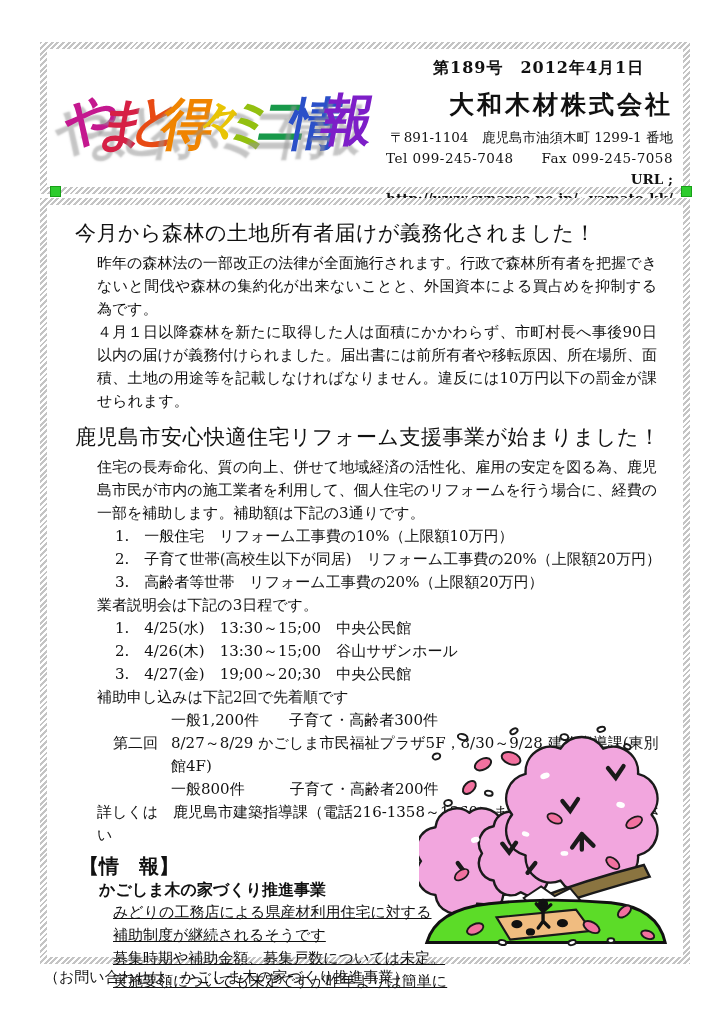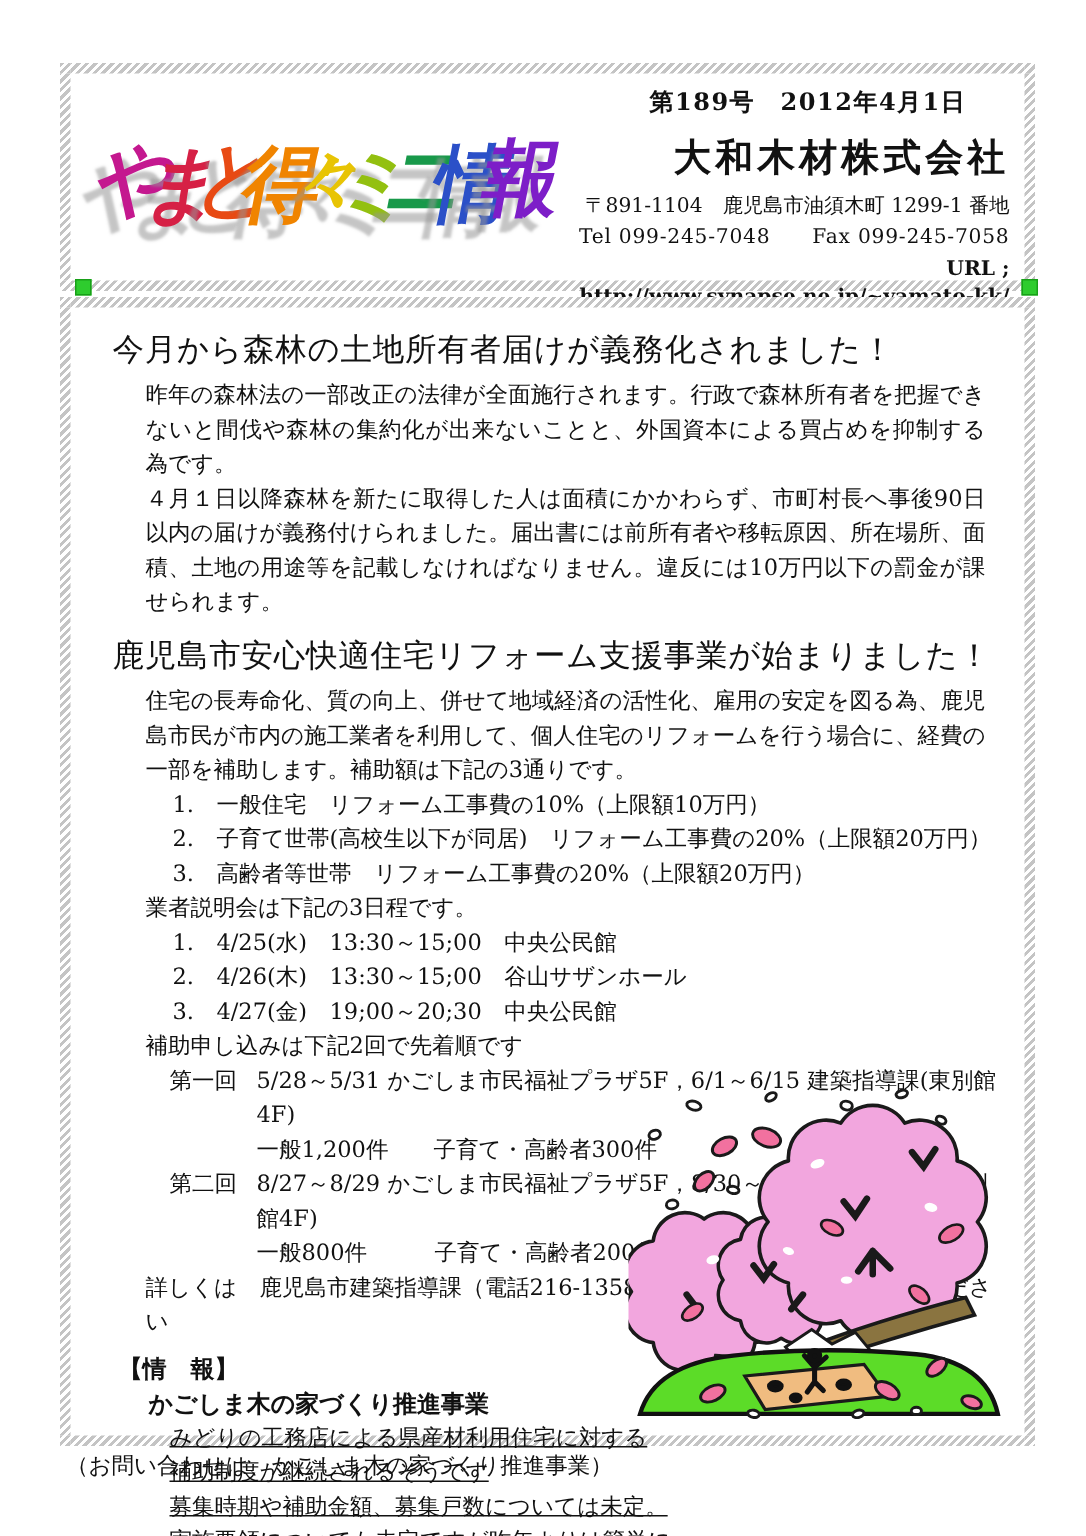--- a/index.html
+++ b/index.html
@@ -39,21 +39,21 @@
   
   .main-box{position:absolute;left:40px;top:198px;width:650px;height:766px;padding:10px 14px 0 14px;}
   .sec-title{font-size:21px;font-weight:normal;margin:4px 0 5px 14px;letter-spacing:0.5px;}
   .body-par{font-size:15px;line-height:23px;margin:0 12px 0 36px;text-align:justify;}
   .list-line{font-size:15px;line-height:23px;margin-left:54px;}
   .plain-line{font-size:15px;line-height:23px;margin-left:36px;}
   .round-row{display:flex;font-size:15px;line-height:23px;margin-left:52px;}
   .round-label{width:58px;flex:0 0 58px;}
   .round-line2{font-size:15px;line-height:23px;margin-left:110px;}
   .info-block{margin-top:8px;width:400px;}
-  .bracket-label{font-size:16px;font-weight:bold;margin-left:18px;line-height:23px;}
+  .bracket-label{font-size:20px;font-weight:bold;margin-left:18px;line-height:23px;}
   .info-title{font-size:16px;font-weight:bold;margin-left:38px;line-height:23px;}
   .info-line{font-size:15px;margin-left:52px;line-height:23px;text-decoration:underline;}
   .illustration{position:absolute;right:12px;bottom:4px;width:252px;height:238px;}
   .footer-note{position:absolute;left:44px;top:968px;font-size:15px;}
 </style>
 </head>
 <body>
 
 <div class="page">
 
@@ -90,24 +90,20 @@
     <div class="sec-title" style="margin-top:10px;">鹿児島市安心快適住宅リフォーム支援事業が始まりました！</div>
     <div class="body-par">住宅の長寿命化、質の向上、併せて地域経済の活性化、雇用の安定を図る為、鹿児島市民が市内の施工業者を利用して、個人住宅のリフォームを行う場合に、経費の一部を補助します。補助額は下記の3通りです。</div>
     <div class="list-line">1.　一般住宅　リフォーム工事費の10%（上限額10万円）</div>
     <div class="list-line">2.　子育て世帯(高校生以下が同居)　リフォーム工事費の20%（上限額20万円）</div>
     <div class="list-line">3.　高齢者等世帯　リフォーム工事費の20%（上限額20万円）</div>
     <div class="plain-line">業者説明会は下記の3日程です。</div>
     <div class="list-line">1.　4/25(水)　13:30～15;00　中央公民館</div>
     <div class="list-line">2.　4/26(木)　13:30～15;00　谷山サザンホール</div>
     <div class="list-line">3.　4/27(金)　19;00～20;30　中央公民館</div>
     <div class="plain-line">補助申し込みは下記2回で先着順です</div>
-    <div class="round-row">
-      <span class="round-label">第一回</span>
-      <span>5/28～5/31 かごしま市民福祉プラザ5F，6/1～6/15 建築指導課(東別館4F)</span>
-    </div>
     <div class="round-line2">一般1,200件　　子育て・高齢者300件</div>
     <div class="round-row">
       <span class="round-label">第二回</span>
       <span>8/27～8/29 かごしま市民福祉プラザ5F，8/30～9/28 建築指導課(東別館4F)</span>
     </div>
     <div class="round-line2">一般800件　　　子育て・高齢者200件</div>
     <div class="plain-line">詳しくは　鹿児島市建築指導課（電話216-1358～1360）までお問い合わせください</div>
 
     <div class="info-block">
       <div class="bracket-label">【情　報】</div>

